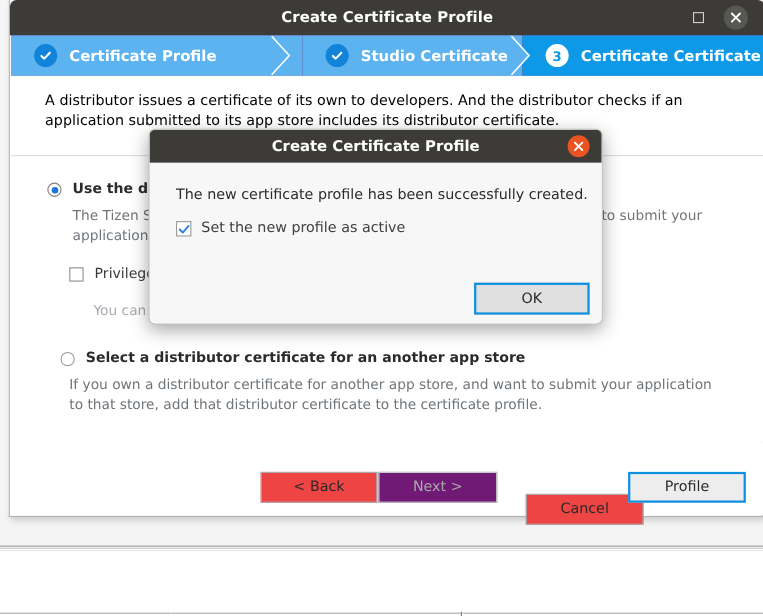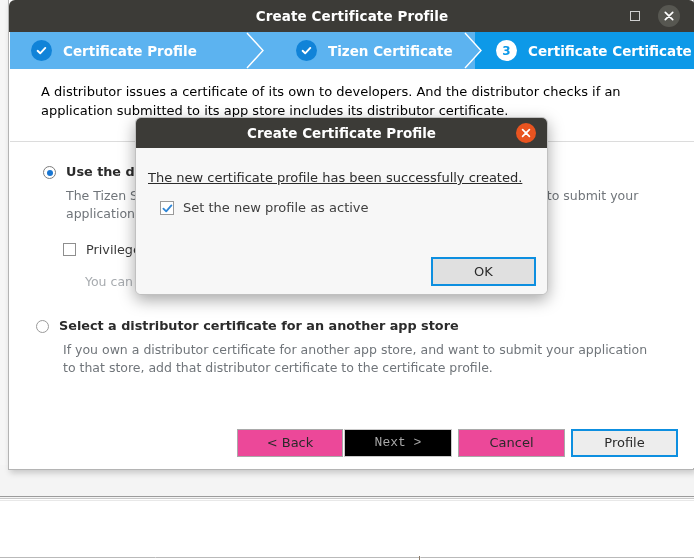--- a/index.html
+++ b/index.html
@@ -289,29 +289,28 @@
   }
   .btn {
     position: absolute;
     top: 27px;
     height: 28px;
     box-sizing: border-box;
     font-size: 13px;
     line-height: 26px;
     text-align: center;
     color: #2a2a2a;
-    background: #ec4899;
+    background: #ef4444;
     border: 1px solid #a9a9a9;
     cursor: default;
   }
   .btn.disabled {
     color: #a9a9a9;
-    background: #000000;
+    background: #701a75;
     border-color: #cacaca;
-    font-family: Liberation Mono, monospace;
   }
   .btn.primary {
     background: #ededed;
     border: 2px solid #0d8fe0;
     line-height: 24px;
   }
 
   
   .modal {
     position: absolute;
@@ -355,26 +354,25 @@
   .modal-body {
     position: absolute;
     left: 0;
     top: 30px;
     width: 411px;
     height: 146px;
     background: #f7f7f7;
   }
   .modal-msg {
     position: absolute;
-    left: 12px;
+    left: 24px;
     top: 22px;
     font-size: 13px;
     color: #2b2b2b;
     white-space: nowrap;
-    text-decoration: underline;
   }
   .modal-check-row {
     position: absolute;
     left: 24px;
     top: 52px;
     display: flex;
     align-items: center;
   }
   .modal-check {
     width: 14px; height: 14px;
@@ -452,21 +450,21 @@
         </span>
         <span class="step-label">Certificate Profile</span>
       </div>
 
       <div class="step done" style="left:265px; width:200px;">
         <span class="step-badge">
           <svg width="13" height="13" viewBox="0 0 13 13" aria-hidden="true">
             <path d="M2.6 6.8 L5.2 9.3 L10.3 3.9" stroke="#ffffff" stroke-width="1.9" fill="none" stroke-linecap="round" stroke-linejoin="round"></path>
           </svg>
         </span>
-        <span class="step-label">Tizen Certificate</span>
+        <span class="step-label">Studio Certificate</span>
       </div>
 
       <div class="step active" style="left:465px; width:219px;">
         <span class="step-badge">
           <span class="step-badge-num">3</span>
         </span>
         <span class="step-label">Certificate Certificate</span>
       </div>
 
       <svg class="chev" style="left:236px;" width="24" height="37">
@@ -491,33 +489,33 @@
         <div class="opt-desc" style="left:56px; top:118px; width:595px;">The Tizen Studio provides a default distributor certificate which you can use to submit your application to the Tizen store.</div>
 
         <div class="check-row" style="left:53px; top:173px;">
           <span class="checkbox"></span>
           <span class="check-label">Privilege (Optional)</span>
         </div>
         <div class="opt-desc faint" style="left:75px; top:204px; width:575px;">You can use the default distributor certificate with privileges.</div>
       </div>
 
       <div class="optgroup">
-        <div class="radio-row" style="left:26px; top:249px;">
+        <div class="radio-row" style="left:45px; top:249px;">
           <span class="radio"></span>
           <span class="radio-label">Select a distributor certificate for an another app store</span>
         </div>
         <div class="opt-desc" style="left:53px; top:272px; width:600px;">If you own a distributor certificate for another app store, and want to submit your application to that store, add that distributor certificate to the certificate profile.</div>
       </div>
 
     </div>
 
     <div class="btnbar">
       <div class="btn" style="left:227px; width:106px;">&lt; Back</div>
       <div class="btn disabled" style="left:334px; width:108px;">Next &gt;</div>
-      <div class="btn" style="left:448px; width:107px;">Cancel</div>
+      <div class="btn" style="left:468px; width:107px;margin-top:20px;">Cancel</div>
       <div class="btn primary" style="left:561px; width:107px;">Profile</div>
     </div>
 
   </div>
 
   <div class="modal">
     <div class="modal-title">
       <div class="modal-title-text">Create Certificate Profile</div>
       <div class="modal-close">
         <svg width="20" height="20" viewBox="0 0 20 20" aria-hidden="true">

